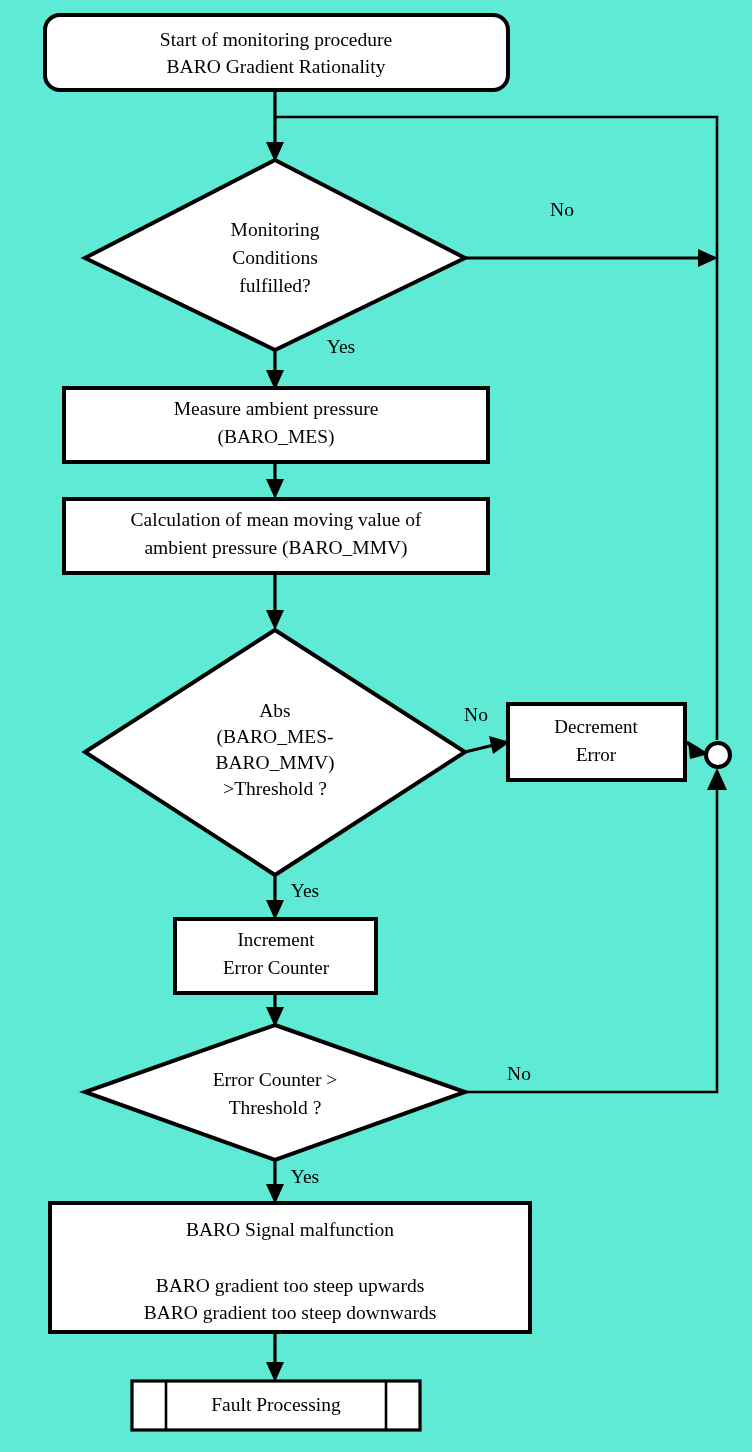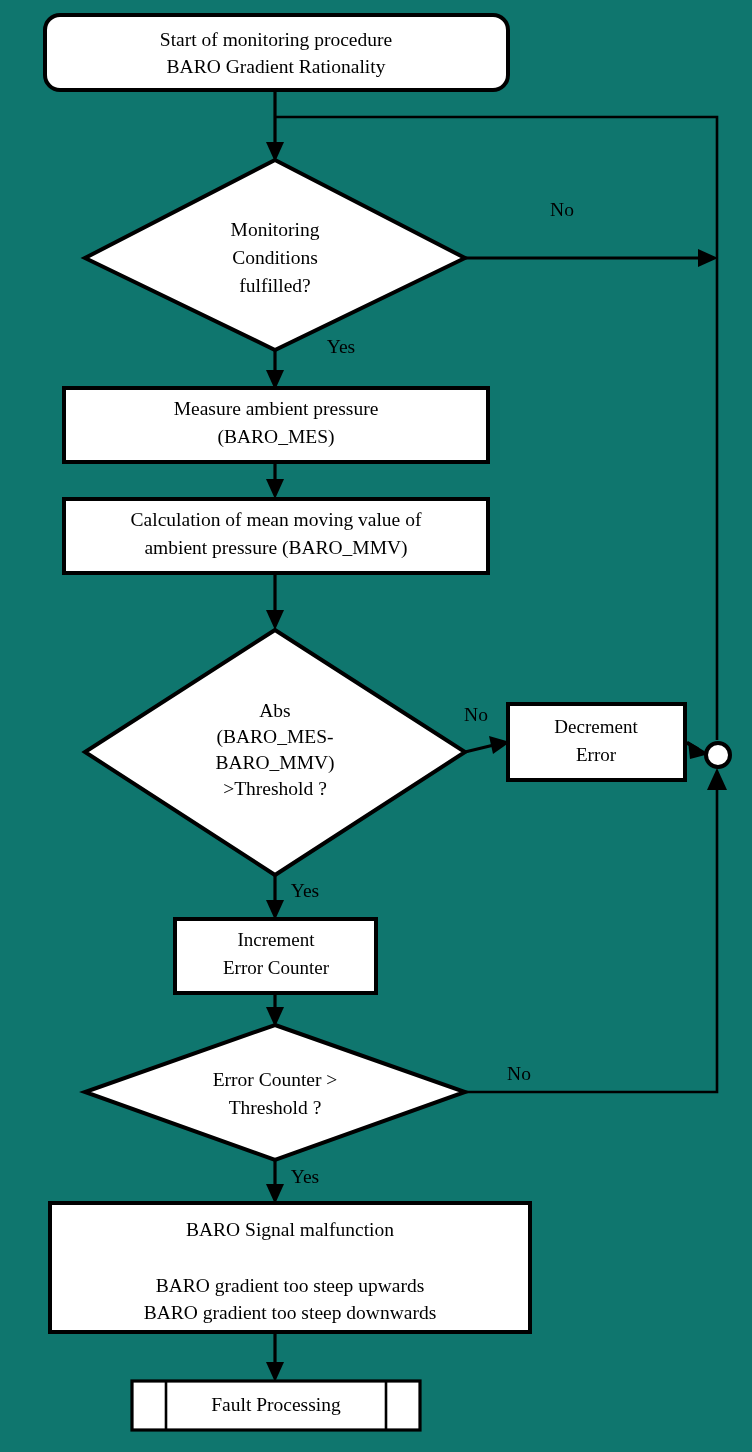--- a/index.html
+++ b/index.html
@@ -10,21 +10,21 @@
   body {
     width: 752px;
     height: 1452px;
     font-family: "Liberation Serif", "DejaVu Serif", serif;
     overflow: hidden;
   }
   #flowchart-root {
     position: relative;
     width: 752px;
     height: 1452px;
-    background: #0f766e;
+    background: #5eead4;
   }
   svg.chart-svg {
     position: absolute;
     top: 0;
     left: 0;
     width: 752px;
     height: 1452px;
     display: block;
   }
   .shape-stroke {

